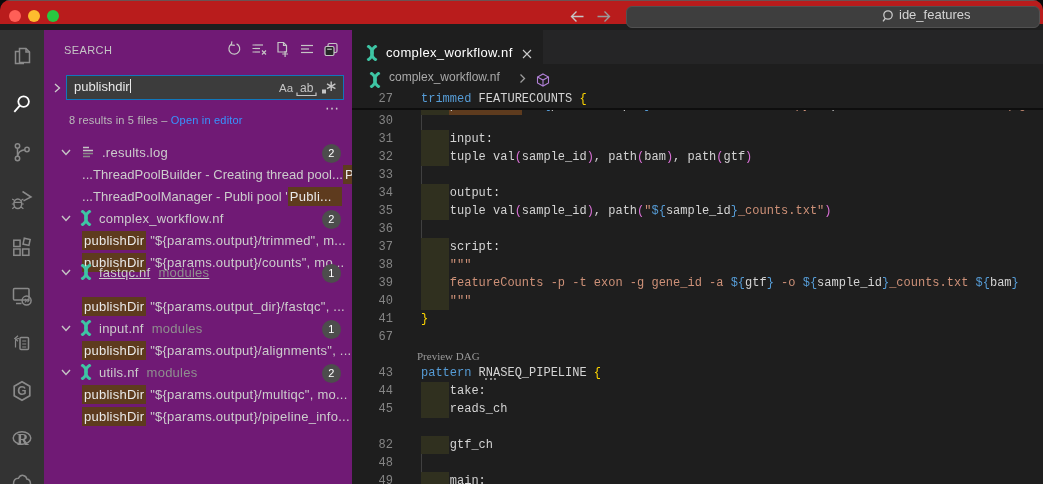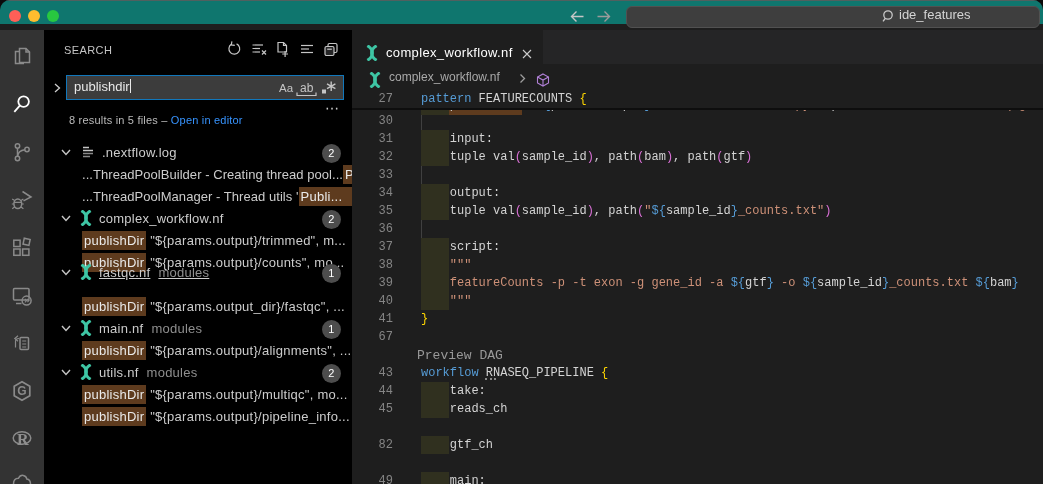--- a/index.html
+++ b/index.html
@@ -1,28 +1,28 @@
 <!DOCTYPE html>
 <html><head>
 <meta charset="utf-8">
 <style>
   html,body{margin:0;padding:0;background:#0b0b0b;}
   #app{position:relative;width:1043px;height:484px;overflow:hidden;background:#1e1e1e;border-radius:10px 10px 0 0;
        font-family:"Liberation Sans",sans-serif;-webkit-font-smoothing:antialiased;}
   .abs{position:absolute;}
   
-  #titlebar{left:0;top:0;width:1043px;height:24px;background:#0f766e;}
+  #titlebar{left:0;top:0;width:1043px;height:24px;background:#b91c1c;}
   .tl{position:absolute;top:10px;width:12px;height:12px;border-radius:50%;}
   #cmdbox{position:absolute;left:626px;top:6px;width:412px;height:20px;background:#3e3e3e;
           border:1px solid #515151;border-radius:6px;}
   
   #actbar{left:0;top:30px;width:44px;height:454px;background:#333333;}
   .aicon{position:absolute;left:10px;width:24px;height:24px;}
   
-  #sidebar{left:44px;top:30px;width:308px;height:454px;background:#000000;overflow:hidden;}
+  #sidebar{left:44px;top:30px;width:308px;height:454px;background:#701a75;overflow:hidden;}
   #sbhead{position:absolute;left:20px;top:14px;font-size:11px;color:#c5c5c5;letter-spacing:.4px;}
   .hic{position:absolute;top:11px;width:16px;height:16px;}
   #searchbox{position:absolute;left:22px;top:45px;width:276px;height:23px;background:#3c3c3c;
              border:1px solid #1177bb;}
   #searchbox .qtext{position:absolute;left:7px;top:3px;font-size:13px;color:#e8e8e8;}
   .caret{display:inline-block;width:1px;height:14px;background:#e8e8e8;vertical-align:-2px;}
   #twistie{position:absolute;left:7px;top:50px;width:12px;height:12px;}
   .results{position:absolute;left:25px;top:84px;font-size:11px;letter-spacing:0.2px;color:#bababa;}
   .results a{color:#3794ff;text-decoration:none;}
   
@@ -175,44 +175,44 @@
     <div class="abs" style="left:281px;top:70px;color:#cccccc;font-size:14px;letter-spacing:1px;">⋯</div>
     <div class="results">8 results in 5 files – <a>Open in editor</a></div>
     <div id="tree">
     <div class="trow" style="top:112px;"><span style="margin-left:14px;"><svg class="chev" width="16" height="16" viewBox="0 0 16 16">
               <path d="M4 6 L8 10.5 L12 6" stroke="#c5c5c5" stroke-width="1.4" fill="none"></path>
             </svg></span><span style="margin-left:6px;"><svg class="chev" width="16" height="16" viewBox="0 0 16 16">
               <path d="M3 3.5 H9" stroke="#c5c5c5" stroke-width="1.6" fill="none"></path>
               <path d="M3 6.5 H13" stroke="#c5c5c5" stroke-width="1.6" fill="none"></path>
               <path d="M3 9.5 H13" stroke="#8a8a8a" stroke-width="1.6" fill="none"></path>
               <path d="M3 12.5 H10" stroke="#8a8a8a" stroke-width="1.6" fill="none"></path>
-            </svg></span><span style="margin-left:6px;">.nextflow.log</span><span class="badge">2</span></div>
+            </svg></span><span style="margin-left:6px;">.results.log</span><span class="badge">2</span></div>
     <div class="trow" style="top:134px;"><span style="margin-left:38px;letter-spacing:0.05px;">...ThreadPoolBuilder - Creating thread pool...</span><span class="hl">Pu</span></div>
-    <div class="trow" style="top:156px;"><span style="margin-left:38px;letter-spacing:0.05px;">...ThreadPoolManager - Thread utils '</span><span class="hl" style="padding-right:10px;">Publi...</span></div>
+    <div class="trow" style="top:156px;"><span style="margin-left:38px;letter-spacing:0.05px;">...ThreadPoolManager - Publi pool '</span><span class="hl" style="padding-right:10px;">Publi...</span></div>
     <div class="trow" style="top:178px;"><span style="margin-left:14px;"><svg class="chev" width="16" height="16" viewBox="0 0 16 16">
               <path d="M4 6 L8 10.5 L12 6" stroke="#c5c5c5" stroke-width="1.4" fill="none"></path>
             </svg></span><span style="margin-left:4px;"><svg class="nfi" style="" width="16" height="16" viewBox="0 0 16 16">
               <path d="M3.4 0.7 C10.1 4.7 10.1 11.3 3.4 15.3" stroke="#3ec5a4" stroke-width="3" fill="none"></path>
               <path d="M12.6 0.7 C5.9 4.7 5.9 11.3 12.6 15.3" stroke="#3ec5a4" stroke-width="3" fill="none"></path>
             </svg></span><span style="margin-left:5px;">complex_workflow.nf</span><span class="badge">2</span></div>
     <div class="trow" style="top:200px;"><span style="margin-left:38px;"><span class="hl">publishDir</span> "${params.output}/trimmed", m...</span></div>
     <div class="trow" style="top:222px;"><span style="margin-left:38px;"><span class="hl">publishDir</span> "${params.output}/counts", mo...</span></div>
     <div class="trow" style="top:232px;text-decoration:underline;"><span style="margin-left:14px;"><svg class="chev" width="16" height="16" viewBox="0 0 16 16">
               <path d="M4 6 L8 10.5 L12 6" stroke="#c5c5c5" stroke-width="1.4" fill="none"></path>
             </svg></span><span style="margin-left:4px;"><svg class="nfi" style="" width="16" height="16" viewBox="0 0 16 16">
               <path d="M3.4 0.7 C10.1 4.7 10.1 11.3 3.4 15.3" stroke="#3ec5a4" stroke-width="3" fill="none"></path>
               <path d="M12.6 0.7 C5.9 4.7 5.9 11.3 12.6 15.3" stroke="#3ec5a4" stroke-width="3" fill="none"></path>
             </svg></span><span style="margin-left:5px;">fastqc.nf</span><span class="dim">modules</span><span class="badge">1</span></div>
     <div class="trow" style="top:266px;"><span style="margin-left:38px;"><span class="hl">publishDir</span> "${params.output_dir}/fastqc", ...</span></div>
     <div class="trow" style="top:288px;"><span style="margin-left:14px;"><svg class="chev" width="16" height="16" viewBox="0 0 16 16">
               <path d="M4 6 L8 10.5 L12 6" stroke="#c5c5c5" stroke-width="1.4" fill="none"></path>
             </svg></span><span style="margin-left:4px;"><svg class="nfi" style="" width="16" height="16" viewBox="0 0 16 16">
               <path d="M3.4 0.7 C10.1 4.7 10.1 11.3 3.4 15.3" stroke="#3ec5a4" stroke-width="3" fill="none"></path>
               <path d="M12.6 0.7 C5.9 4.7 5.9 11.3 12.6 15.3" stroke="#3ec5a4" stroke-width="3" fill="none"></path>
-            </svg></span><span style="margin-left:5px;">main.nf</span><span class="dim">modules</span><span class="badge">1</span></div>
+            </svg></span><span style="margin-left:5px;">input.nf</span><span class="dim">modules</span><span class="badge">1</span></div>
     <div class="trow" style="top:310px;"><span style="margin-left:38px;"><span class="hl">publishDir</span> "${params.output}/alignments", ...</span></div>
     <div class="trow" style="top:332px;"><span style="margin-left:14px;"><svg class="chev" width="16" height="16" viewBox="0 0 16 16">
               <path d="M4 6 L8 10.5 L12 6" stroke="#c5c5c5" stroke-width="1.4" fill="none"></path>
             </svg></span><span style="margin-left:4px;"><svg class="nfi" style="" width="16" height="16" viewBox="0 0 16 16">
               <path d="M3.4 0.7 C10.1 4.7 10.1 11.3 3.4 15.3" stroke="#3ec5a4" stroke-width="3" fill="none"></path>
               <path d="M12.6 0.7 C5.9 4.7 5.9 11.3 12.6 15.3" stroke="#3ec5a4" stroke-width="3" fill="none"></path>
             </svg></span><span style="margin-left:5px;">utils.nf</span><span class="dim">modules</span><span class="badge">2</span></div>
     <div class="trow" style="top:354px;"><span style="margin-left:38px;"><span class="hl">publishDir</span> "${params.output}/multiqc", mo...</span></div>
     <div class="trow" style="top:376px;"><span style="margin-left:38px;"><span class="hl">publishDir</span> "${params.output}/pipeline_info...</span></div>
     </div>
@@ -239,41 +239,42 @@
       <svg style="position:absolute;left:166px;top:9px;" width="9" height="11" viewBox="0 0 9 11">
         <path d="M2.5 1.5 L6.5 5.5 L2.5 9.5" stroke="#9d9d9d" stroke-width="1.3" fill="none"></path>
       </svg>
       <svg style="position:absolute;left:184px;top:9px;" width="14" height="14" viewBox="0 0 14 14">
         <path d="M7 1 L12.5 4 V10 L7 13 L1.5 10 V4 Z" stroke="#b180d7" stroke-width="1.1" fill="none"></path>
         <path d="M1.5 4 L7 7 L12.5 4 M7 7 V13" stroke="#b180d7" stroke-width="1.1" fill="none"></path>
       </svg>
     </div>
 
   <div class="abs" id="editor">
-    <div class="cl" style="top:0px;background:#1e1e1e;z-index:5;"><span class="ln">27</span><span class="ct"><span class="kw">pattern</span> FEATURECOUNTS <span class="gold">{</span></span></div>
+    <div class="cl" style="top:0px;background:#1e1e1e;z-index:5;"><span class="ln">27</span><span class="ct"><span class="kw">trimmed</span> FEATURECOUNTS <span class="gold">{</span></span></div>
     <div class="abs" style="left:0px;top:17.5px;width:691px;height:2px;background:#0e0e0e;z-index:6;"></div>
     <div class="abs" style="left:0;top:20px;width:691px;height:5px;overflow:hidden;z-index:4;">
         <div style="position:absolute;left:69px;top:0;width:28px;height:5px;background:#30301f;"></div>
         <div style="position:absolute;left:97px;top:0;width:73px;height:5px;background:#5e3b1e;"></div>
         <div class="cl" style="top:-14px;"><span class="ct">    publishDir <span class="str">"</span><span class="ib">${</span>params.output<span class="ib">}</span><span class="str">/trimmed"</span>, mode: <span class="str">'copy'</span>, pattern: <span class="str">"*_trimmed.fastq.gz"</span></span></div>
       </div>
     <div class="cl" style="top:22px;"><span class="ln">30</span><div class="gd"></div></div>
     <div class="cl" style="top:40px;"><span class="ln">31</span><div class="gd"></div><div class="ind"></div><span class="ct">    input:</span></div>
     <div class="cl" style="top:58px;"><span class="ln">32</span><div class="gd"></div><div class="ind"></div><span class="ct">    tuple val<span class="pink">(</span>sample_id<span class="pink">)</span>, path<span class="pink">(</span>bam<span class="pink">)</span>, path<span class="pink">(</span>gtf<span class="pink">)</span></span></div>
     <div class="cl" style="top:76px;"><span class="ln">33</span><div class="gd"></div></div>
     <div class="cl" style="top:94px;"><span class="ln">34</span><div class="gd"></div><div class="ind"></div><span class="ct">    output:</span></div>
     <div class="cl" style="top:112px;"><span class="ln">35</span><div class="gd"></div><div class="ind"></div><span class="ct">    tuple val<span class="pink">(</span>sample_id<span class="pink">)</span>, path<span class="pink">(</span><span class="str">"</span><span class="ib">${</span>sample_id<span class="ib">}</span><span class="str">_counts.txt"</span><span class="pink">)</span></span></div>
     <div class="cl" style="top:130px;"><span class="ln">36</span><div class="gd"></div></div>
     <div class="cl" style="top:148px;"><span class="ln">37</span><div class="gd"></div><div class="ind"></div><span class="ct">    script:</span></div>
     <div class="cl" style="top:166px;"><span class="ln">38</span><div class="gd"></div><div class="ind"></div><span class="ct">    <span class="str">"""</span></span></div>
     <div class="cl" style="top:184px;"><span class="ln">39</span><div class="gd"></div><div class="ind"></div><span class="ct">    <span class="str">featureCounts -p -t exon -g gene_id -a </span><span class="ib">${</span>gtf<span class="ib">}</span><span class="str"> -o </span><span class="ib">${</span>sample_id<span class="ib">}</span><span class="str">_counts.txt </span><span class="ib">${</span>bam<span class="ib">}</span></span></div>
     <div class="cl" style="top:202px;"><span class="ln">40</span><div class="gd"></div><div class="ind"></div><span class="ct">    <span class="str">"""</span></span></div>
     <div class="cl" style="top:220px;"><span class="ln">41</span><span class="ct"><span class="gold">}</span></span></div>
     <div class="cl" style="top:238px;"><span class="ln">67</span></div>
-    <div class="abs" style="left:65px;top:258px;font-family:Liberation Mono, monospace;font-size:13px;color:#999999;line-height:16px;">Preview DAG</div>
-    <div class="cl" style="top:274px;"><span class="ln">43</span><span class="ct"><span class="kw">workflow</span> RNASEQ_PIPELINE <span class="gold">{</span></span></div>
+    <div class="abs" style="left:65px;top:258px;font-family:Liberation Serif, serif;font-size:11px;color:#999999;line-height:16px;">Preview DAG</div>
+    <div class="cl" style="top:274px;"><span class="ln">43</span><span class="ct"><span class="kw">pattern</span> RNASEQ_PIPELINE <span class="gold">{</span></span></div>
     <div class="abs" style="left:133px;top:286px;width:11px;height:2px;color:#8a8a8a;border-bottom:2px dotted #8a8a8a;"></div>
     <div class="cl" style="top:292px;"><span class="ln">44</span><div class="gd"></div><div class="ind"></div><span class="ct">    take:</span></div>
     <div class="cl" style="top:310px;"><span class="ln">45</span><div class="gd"></div><div class="ind"></div><span class="ct">    reads_ch</span></div>
     <div class="cl" style="top:346px;"><span class="ln">82</span><div class="gd"></div><div class="ind"></div><span class="ct">    gtf_ch</span></div>
+    <div class="cl" style="top:364px;"><span class="ln">48</span><div class="gd"></div></div>
     <div class="cl" style="top:382px;"><span class="ln">49</span><div class="gd"></div><div class="ind"></div><span class="ct">    main:</span></div>
   </div>
 </div>
 
 </body></html>

